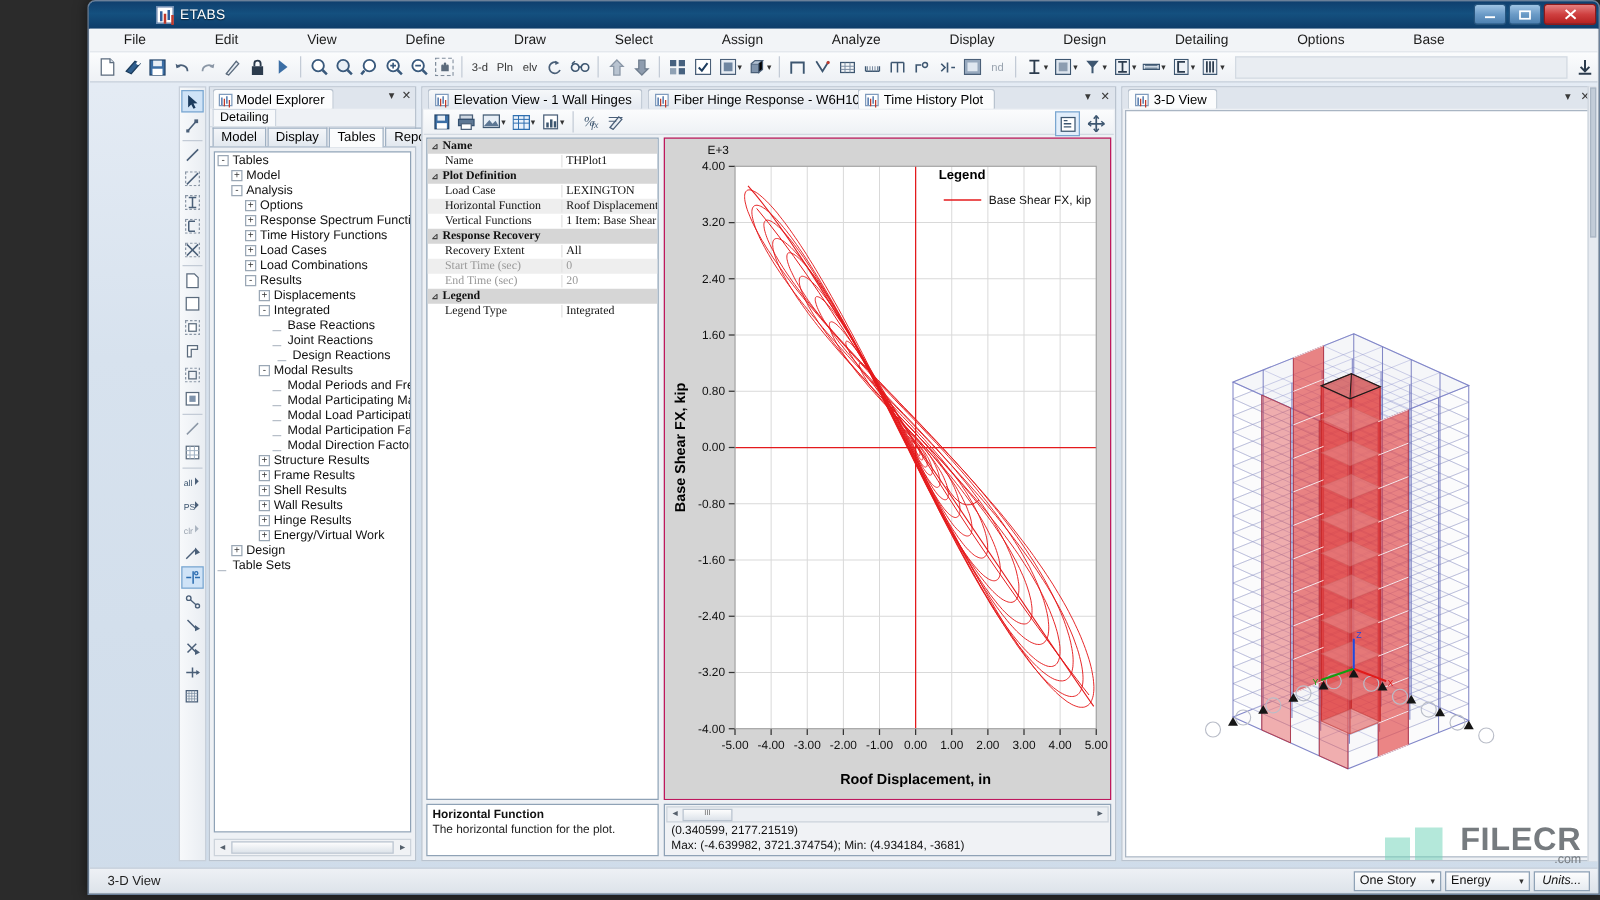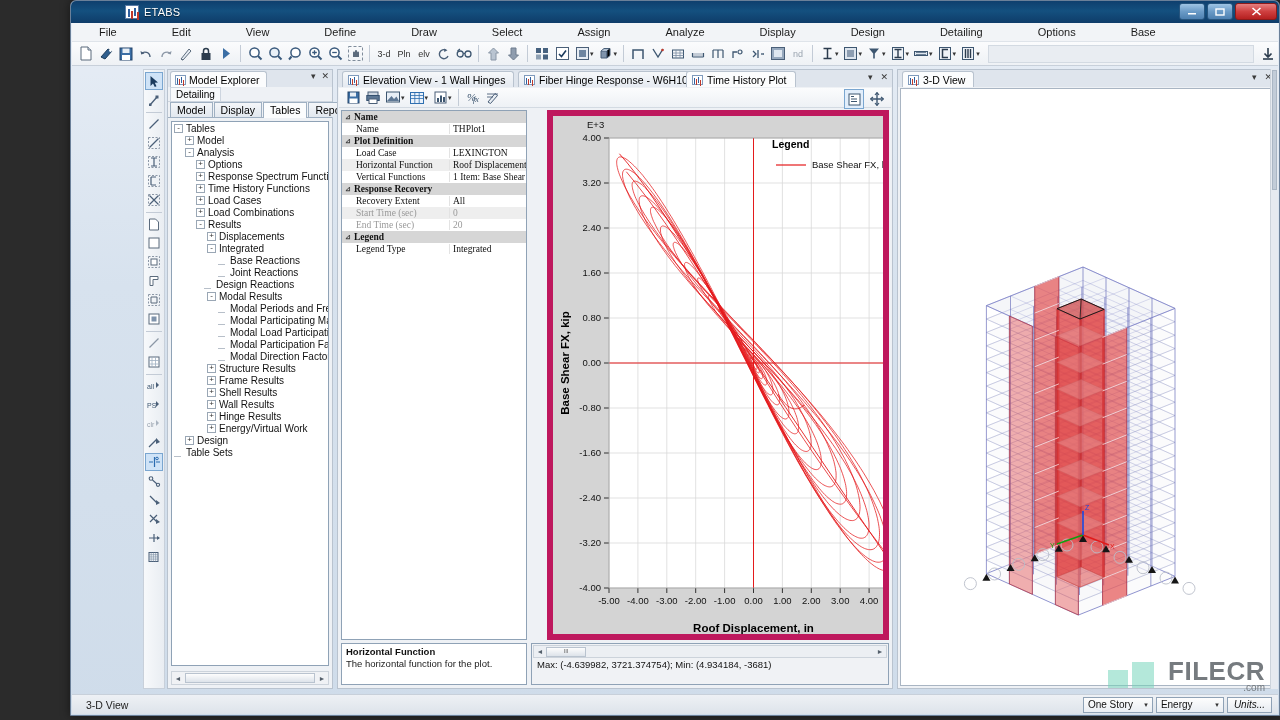--- a/index.html
+++ b/index.html
@@ -188,21 +188,21 @@
 
   .prop-help {
     position: absolute; left: 3px; bottom: 3px; width: 186px; height: 42px;
     border: 1px solid #8fa2b6; background: #fff; padding: 2px 4px;
   }
   .prop-help .h1 { font-weight: bold; font-size: 9.5px; color:#111; }
   .prop-help .h2 { font-size: 9.5px; color:#222; margin-top:1px; }
 
   .plotbox {
     position: absolute; left: 193px; top: 40px; right: 3px; bottom: 48px;
-    background: #d4d4d4; border: 6px solid #be185d; overflow: hidden; margin-left: 16px;
+    background: #d4d4d4; border: 1px solid #be185d; overflow: hidden;
   }
   .plot-footer {
     position: absolute; left: 193px; right: 3px; bottom: 3px; height: 42px;
     background: #f0f2f5; border: 1px solid #8fa2b6;
   }
   .pf-scroll { height: 13px; margin: 1px; background:#eceff3; border:1px solid #ccd3db;
                display:flex; align-items:center; }
   .pf-scroll .arrow { width:12px; text-align:center; font-size:7px; color:#55606c;}
   .pf-scroll .thumb { width:40px; height:10px; background:linear-gradient(180deg,#fdfdfd,#dde3ea);
                       border:1px solid #b9c3cf; font-size:6px; text-align:center; color:#666;}
@@ -778,21 +778,21 @@
             <span>Integrated</span>
           </div>
           <div class="node" style="padding-left: 46px;">
             <span class="nob"></span>
             <span>Base Reactions</span>
           </div>
           <div class="node" style="padding-left: 46px;">
             <span class="nob"></span>
             <span>Joint Reactions</span>
           </div>
-          <div class="node" style="padding-left: 32px;">
+          <div class="node" style="padding-left: 50px;">
             <span class="nob"></span>
             <span>Design Reactions</span>
           </div>
           <div class="node" style="padding-left: 35px;">
             <span class="exp">-</span>
             <span>Modal Results</span>
           </div>
           <div class="node" style="padding-left: 46px;">
             <span class="nob"></span>
             <span>Modal Periods and Frequencies</span>
@@ -1107,20 +1107,21 @@
           </svg>
       </div>
 
       <div class="plot-footer">
         <div class="pf-scroll">
           <span class="arrow">◄</span>
           <span class="thumb">III</span>
           <span class="track"></span>
           <span class="arrow">►</span>
         </div>
+        <div class="pf-line">(0.340599, 2177.21519)</div>
         <div class="pf-line">Max: (-4.639982, 3721.374754);   Min: (4.934184, -3681)</div>
       </div>
     </div>
 
     <div class="mdi-right">
       <div class="doc-tabrow">
         <div class="doc-tab active" style="left:4px;">
           <span class="mx-ico"></span>
           <span>3-D View</span>
         </div>

